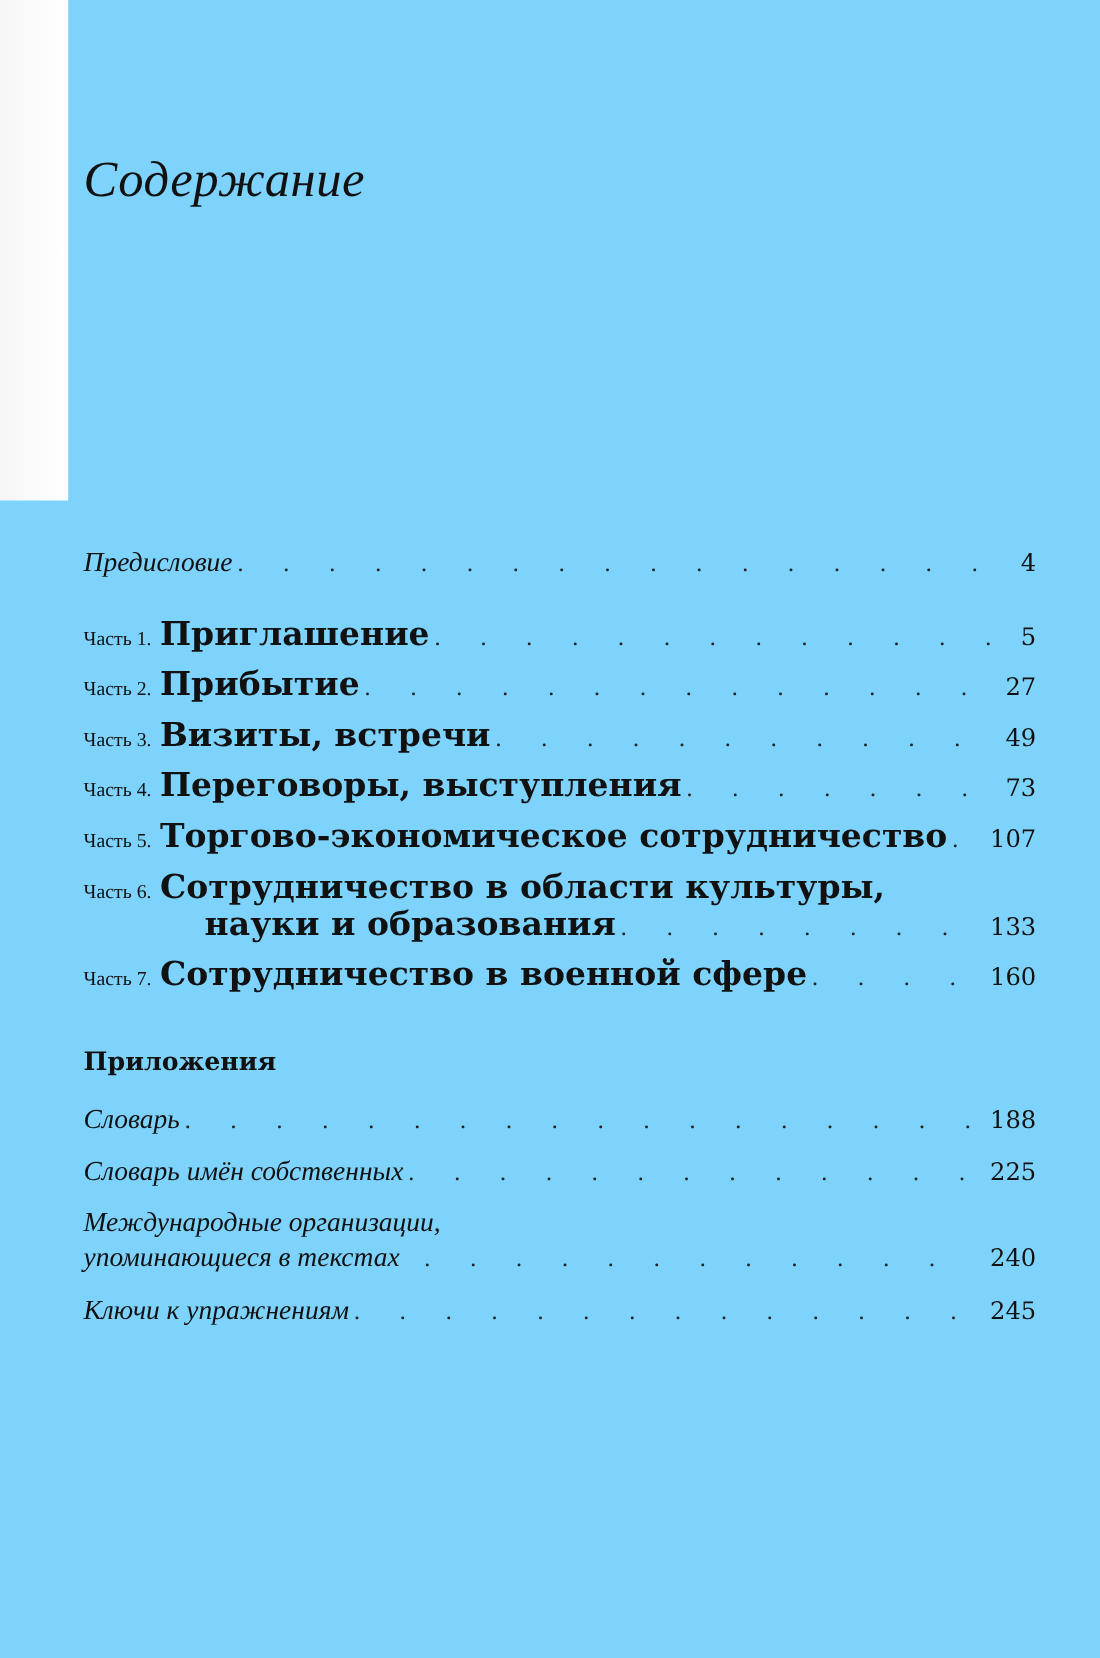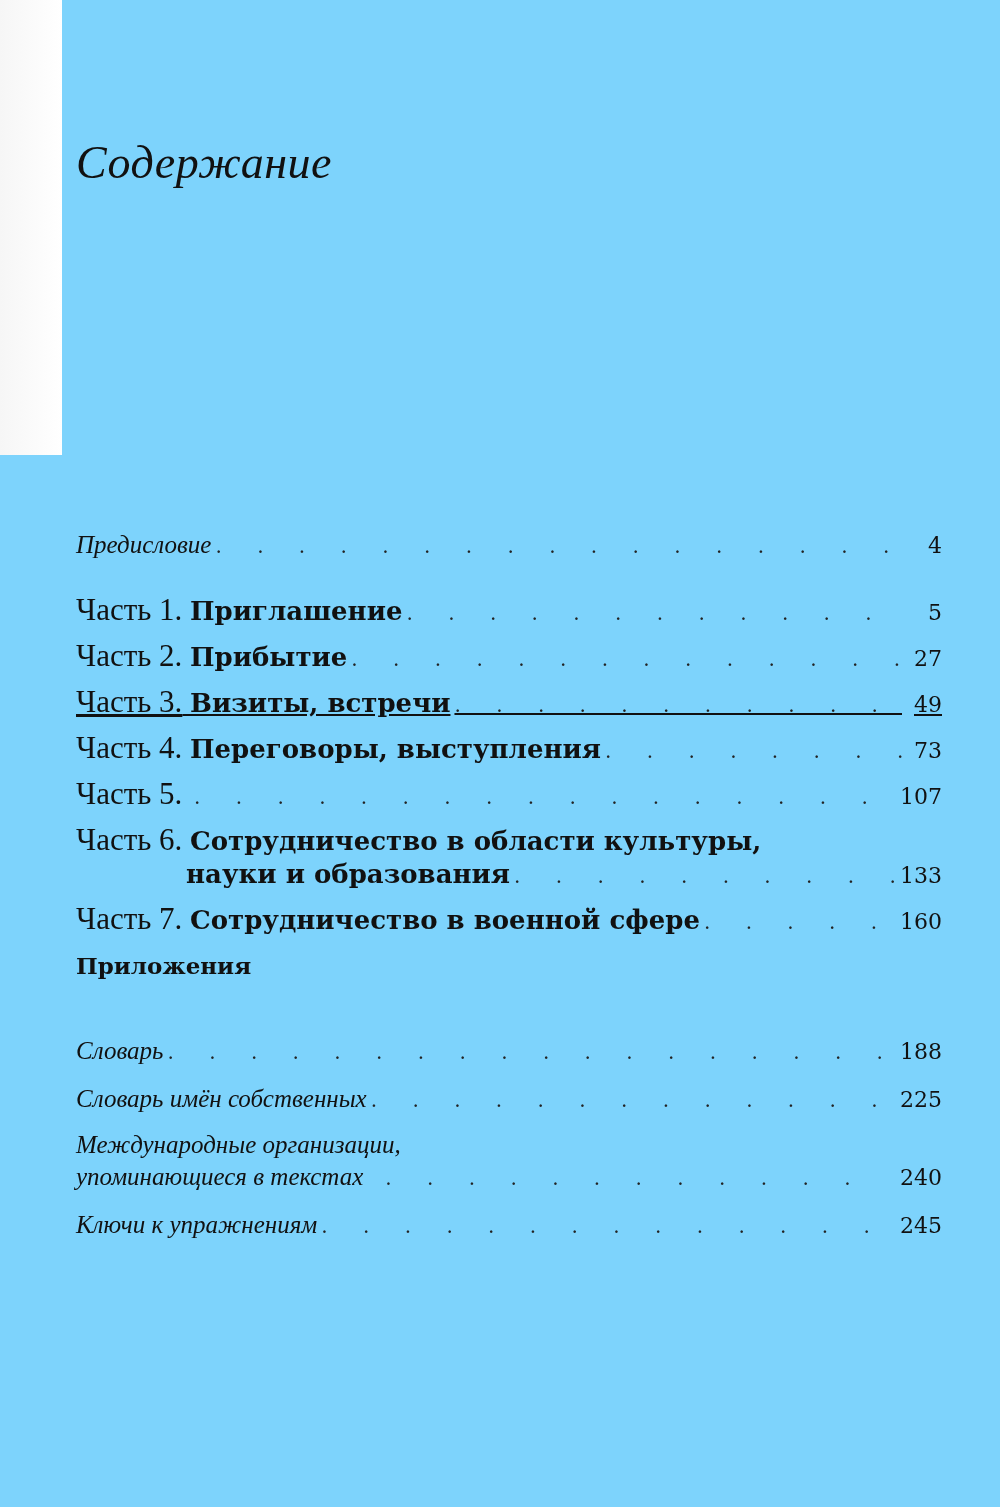--- a/index.html
+++ b/index.html
@@ -1,23 +1,23 @@
 <!DOCTYPE html>
 <html><head>
 <meta charset="utf-8">
 <style>
   html, body { margin:0; padding:0; background:#ffffff; }
   body { width:1000px; height:1507px; position:relative; overflow:hidden; color:#111; font-family:"DejaVu Serif", "Liberation Serif", serif; }
   .page { position:absolute; left:0; top:0; width:1000px; height:1507px; background:#7dd3fc; }
   .edge { position:absolute; left:0; top:0; width:62px; height:455px; background:linear-gradient(90deg,#f6f6f6,#fff); }
   .title { position:absolute; left:76px; top:136px; font-family:"Liberation Serif", serif; font-style:italic; font-size:46px; font-weight:normal; letter-spacing:0.5px; color:#111; margin:0; }
   .toc { position:absolute; left:76px; width:866px; }
-  .row { position:absolute; left:0; width:866px; height:34px; display:flex; align-items:baseline; font-size:24px; line-height:34px; white-space:nowrap;margin-top:33px; }
-  .row .lbl { font-family:"Liberation Serif", serif; font-size:31px; flex:0 0 auto; }
-  .row .bold { font-weight:bold; font-family:"DejaVu Serif", serif; font-size:26px; }
+  .row { position:absolute; left:0; width:866px; height:34px; display:flex; align-items:baseline; font-size:24px; line-height:34px; white-space:nowrap; }
+  .row .lbl { font-family:"Liberation Serif", serif; font-size:18px; flex:0 0 auto; }
+  .row .bold { font-weight:bold; font-family:"DejaVu Serif", serif; font-size:30px; }
   .row .it { font-style:italic; font-family:"Liberation Serif", serif; font-size:25px; }
   .leader { flex:1 1 auto; overflow:hidden; margin:0 4px; letter-spacing:14.5px; font-size:20px; color:#222; }
   .leader::before { content:". . . . . . . . . . . . . . . . . . . . . . . . . . . . . . . . . . . . . . . . . . . . . . . . . . . . . . . . ."; }
   .pg { flex:0 0 auto; font-family:"DejaVu Serif", serif; font-size:22px; text-align:right; min-width:36px; }
   .section-head { position:absolute; left:0; font-family:"DejaVu Serif", serif; font-weight:bold; font-size:23px; }
 </style>
 </head>
 <body>
 
 <div class="page">
@@ -38,34 +38,34 @@
       <span class="leader"></span>
       <span class="pg">5</span>
     </div>
 
     <div class="row" style="top:606px;">
       <span class="lbl">Часть 2.</span>&nbsp;<span class="lbl bold">Прибытие</span>
       <span class="leader"></span>
       <span class="pg">27</span>
     </div>
 
-    <div class="row" style="top:652px;text-decoration:underline;">
+    <div class="row" style="top:652px;">
       <span class="lbl">Часть 3.</span>&nbsp;<span class="lbl bold">Визиты, встречи</span>
       <span class="leader"></span>
       <span class="pg">49</span>
     </div>
 
     <div class="row" style="top:698px;">
       <span class="lbl">Часть 4.</span>&nbsp;<span class="lbl bold">Переговоры, выступления</span>
       <span class="leader"></span>
       <span class="pg">73</span>
     </div>
 
     <div class="row" style="top:744px;">
-      <span class="lbl">Часть 5.</span>&nbsp;
+      <span class="lbl">Часть 5.</span>&nbsp;<span class="lbl bold">Торгово-экономическое сотрудничество</span>
       <span class="leader"></span>
       <span class="pg">107</span>
     </div>
 
     <div class="row" style="top:790px;">
       <span class="lbl">Часть 6.</span>&nbsp;<span class="lbl bold">Сотрудничество в области культуры,</span>
     </div>
     <div class="row" style="top:824px; left:110px; width:756px;">
       <span class="lbl bold">науки и образования</span>
       <span class="leader"></span>

